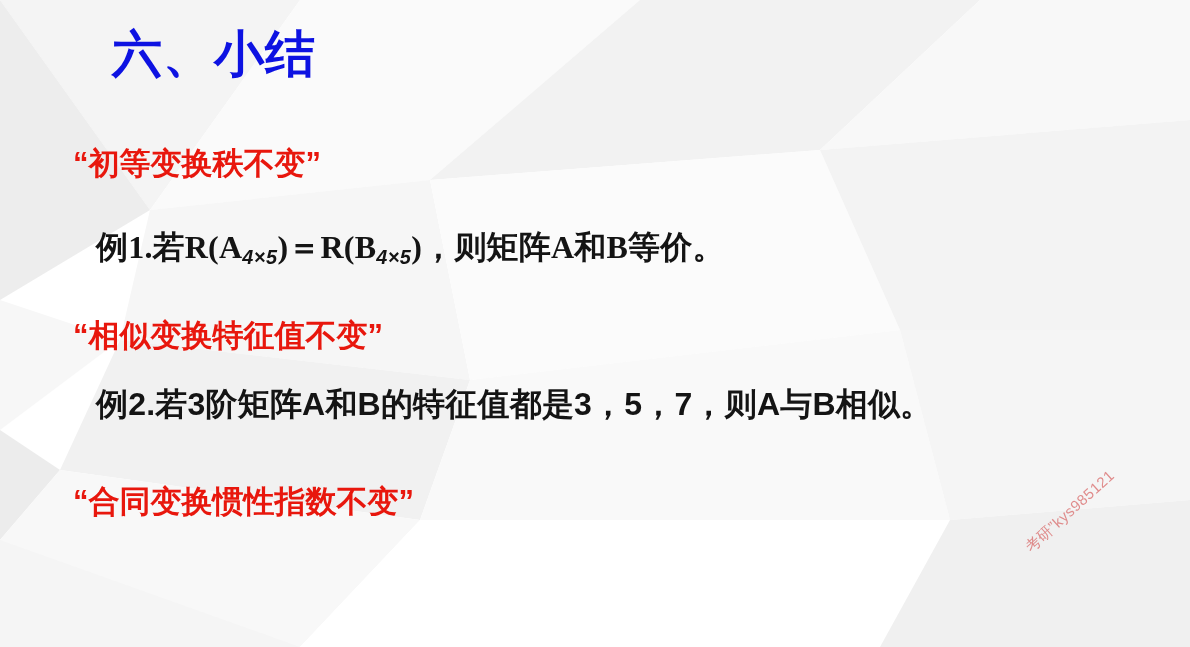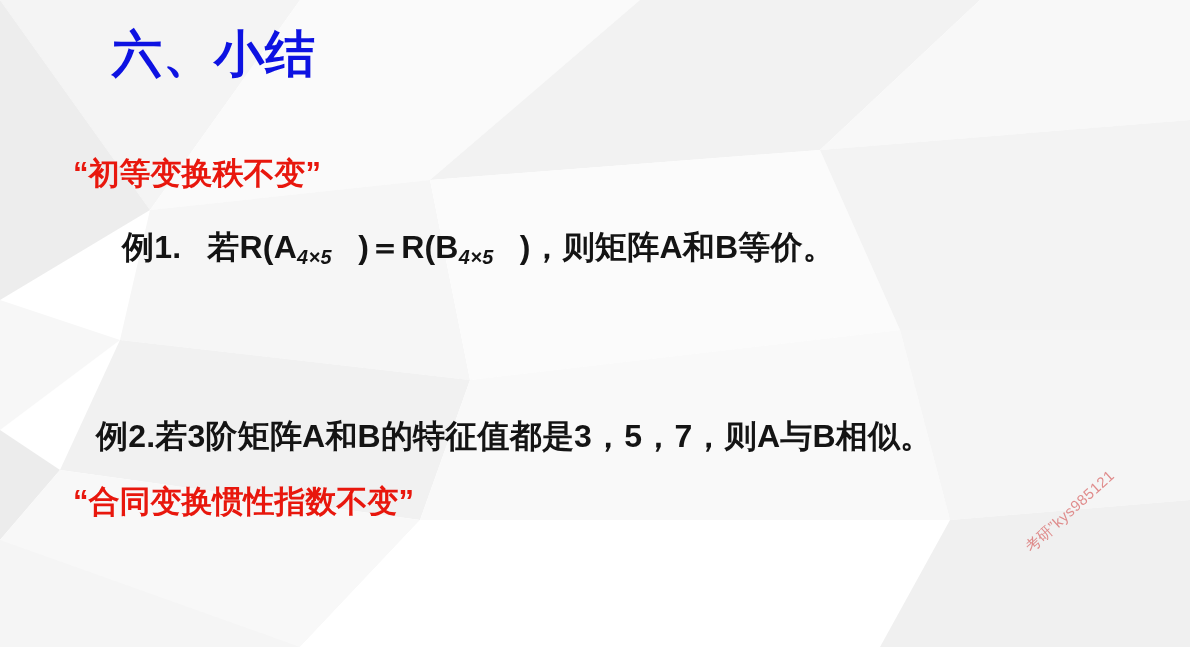--- a/index.html
+++ b/index.html
@@ -52,28 +52,28 @@
   }
   .example-line {
     position: absolute;
     left: 96px;
     font-size: 32px;
     font-weight: bold;
     color: #141414;
     white-space: nowrap;
     letter-spacing: 0.2px;
   }
-  .h1pos { top: 143px; margin-top: 10px; }
+  .h1pos { top: 143px; }
   .e1pos { top: 226px; }
   .h2pos { top: 315px; }
-  .e2pos { top: 383px; margin-top: 32px; }
+  .e2pos { top: 383px; }
   .h3pos { top: 481px; }
   .e3pos { top: 549px; }
 
-  .mathvar { font-family: Liberation Sans, sans-serif; margin-left: 26px; }
+  .mathvar { font-family: Liberation Serif, serif; }
   .sub {
     font-size: 0.62em;
     vertical-align: -0.30em;
     letter-spacing: 0.5px;
     font-style: italic;
   }
   .watermark {
     position: absolute;
     left: 1028px;
     top: 540px;
@@ -117,20 +117,21 @@
   <div id="content">
 
     <div class="slide-title">六、小结</div>
 
     <div class="section-heading h1pos">“初等变换秩不变”</div>
 
     <div class="example-line e1pos">
       <span class="mathvar">例1.</span><span class="mathvar">若R(A</span><span class="sub">4×5</span><span class="mathvar">)＝R(B</span><span class="sub">4×5</span><span class="mathvar">)，则矩阵A和B等价。</span>
     </div>
 
+    <div class="section-heading h2pos">“相似变换特征值不变”</div>
 
     <div class="example-line e2pos">
       <span>例2.</span><span>若3阶矩阵A和B的特征值都是3，5，7，则A与B相似。</span>
     </div>
 
     <div class="section-heading h3pos">“合同变换惯性指数不变”</div>
 
 
     <div class="watermark">考研”kys985121</div>
 

